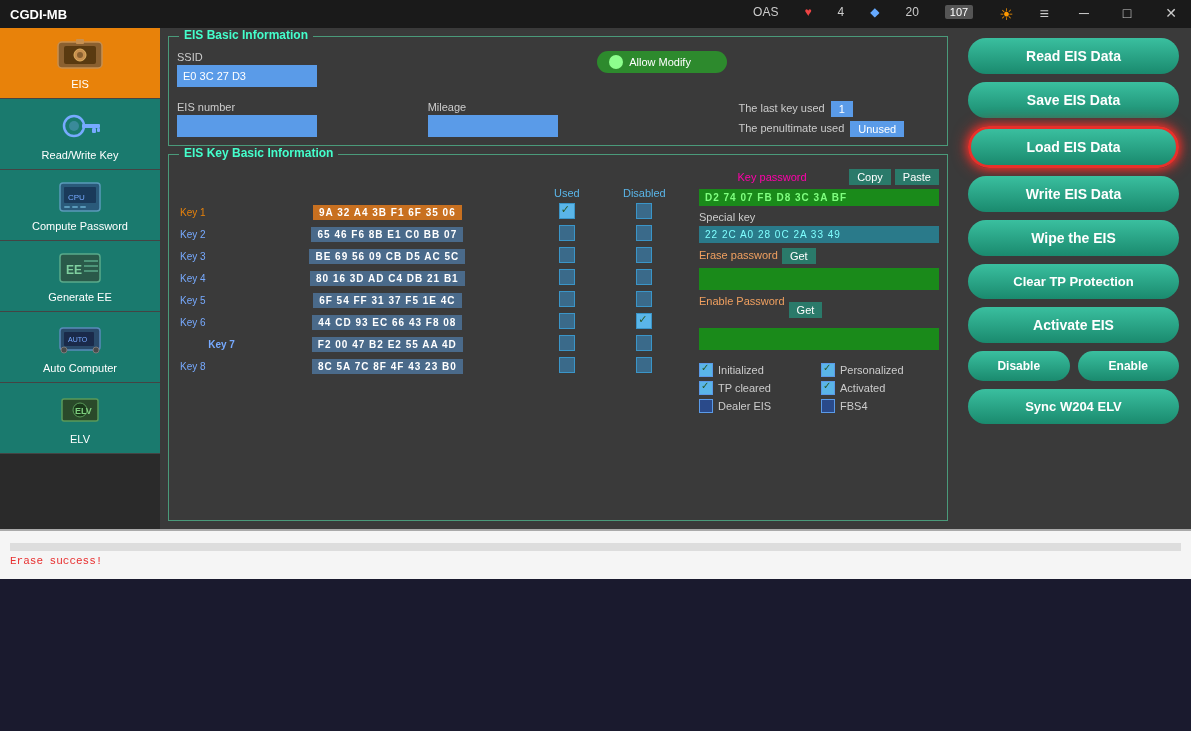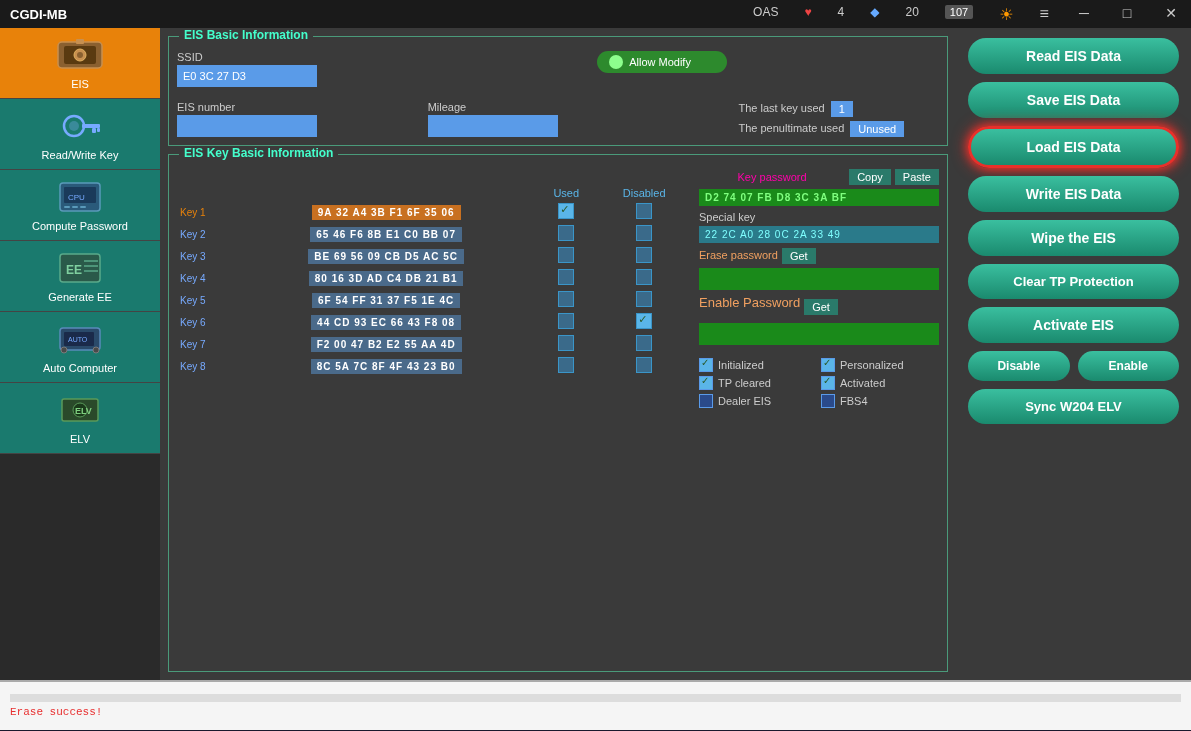--- a/index.html
+++ b/index.html
@@ -6,21 +6,21 @@
     body {
       background: #1a1a2e;
       font-family: Arial, sans-serif;
       font-size: 12px;
       width: 1191px;
       height: 731px;
       overflow: hidden;
     }
     .app-window {
       width: 1191px;
-      height: 730px;
+      height: 579px;
       background: #5eead4;
       display: flex;
       flex-direction: column;
     }
     .title-bar {
       background: #1a1a1a;
       height: 28px;
       display: flex;
       align-items: center;
       padding: 0 10px;
@@ -203,21 +203,21 @@
       cursor: pointer;
     }
     .special-key-label { color: #ccc; font-size: 11px; margin-bottom: 3px; }
     .erase-label { color: #f0a060; font-size: 11px; margin-bottom: 3px; }
     .erase-row {
       display: flex;
       align-items: center;
       gap: 4px;
       margin-bottom: 4px;
     }
-    .enable-label { color: #f0a060; font-size: 13px; margin-bottom: 9px; }
+    .enable-label { color: #f0a060; font-size: 11px; margin-bottom: 17px; }
 
     
     .status-grid {
       display: grid;
       grid-template-columns: 1fr 1fr;
       gap: 4px;
       margin-top: 4px;
     }
     .status-item {
       display: flex;
@@ -465,21 +465,21 @@
                     <td><span style="width: 16px; height: 16px; background: rgb(58, 106, 138); border: 1px solid rgb(58, 149, 200); display: inline-block; position: relative; cursor: pointer;"></span></td>
                     <td><span style="width: 16px; height: 16px; background: rgb(58, 106, 138); border: 1px solid rgb(58, 149, 200); display: inline-block; position: relative; cursor: pointer;"></span></td>
                   </tr>
                   <tr>
                     <td style="color: rgb(119, 170, 255); text-align: left; padding-right: 4px;">Key 6</td>
                     <td><span style="background: rgb(74, 106, 138); color: white; padding: 2px 6px; font-size: 10px; font-weight: bold; letter-spacing: 1px; display: inline-block; white-space: nowrap;">44 CD 93 EC 66 43 F8 08</span></td>
                     <td><span style="width: 16px; height: 16px; background: rgb(58, 106, 138); border: 1px solid rgb(58, 149, 200); display: inline-block; position: relative; cursor: pointer;"></span></td>
                     <td><span style="width: 16px; height: 16px; background: rgb(90, 181, 232); border: 1px solid rgb(58, 149, 200); display: inline-block; position: relative; cursor: pointer;"><span style="position:absolute;top:-1px;left:1px;color:#2a5a2a;font-size:11px;">✓</span></span></td>
                   </tr>
                   <tr>
-                    <td style="color: rgb(119, 170, 255); text-align: left; padding-right: 4px;">Key 7</td>
+                    <td style="color: rgb(119, 170, 255); text-align: right; padding-right: 4px; font-weight: bold;">Key 7</td>
                     <td><span style="background: rgb(74, 106, 138); color: white; padding: 2px 6px; font-size: 10px; font-weight: bold; letter-spacing: 1px; display: inline-block; white-space: nowrap;">F2 00 47 B2 E2 55 AA 4D</span></td>
                     <td><span style="width: 16px; height: 16px; background: rgb(58, 106, 138); border: 1px solid rgb(58, 149, 200); display: inline-block; position: relative; cursor: pointer;"></span></td>
                     <td><span style="width: 16px; height: 16px; background: rgb(58, 106, 138); border: 1px solid rgb(58, 149, 200); display: inline-block; position: relative; cursor: pointer;"></span></td>
                   </tr>
                   <tr>
                     <td style="color: rgb(119, 170, 255); text-align: left; padding-right: 4px;">Key 8</td>
                     <td><span style="background: rgb(74, 106, 138); color: white; padding: 2px 6px; font-size: 10px; font-weight: bold; letter-spacing: 1px; display: inline-block; white-space: nowrap;">8C 5A 7C 8F 4F 43 23 B0</span></td>
                     <td><span style="width: 16px; height: 16px; background: rgb(58, 106, 138); border: 1px solid rgb(58, 149, 200); display: inline-block; position: relative; cursor: pointer;"></span></td>
                     <td><span style="width: 16px; height: 16px; background: rgb(58, 106, 138); border: 1px solid rgb(58, 149, 200); display: inline-block; position: relative; cursor: pointer;"></span></td>
                   </tr>

